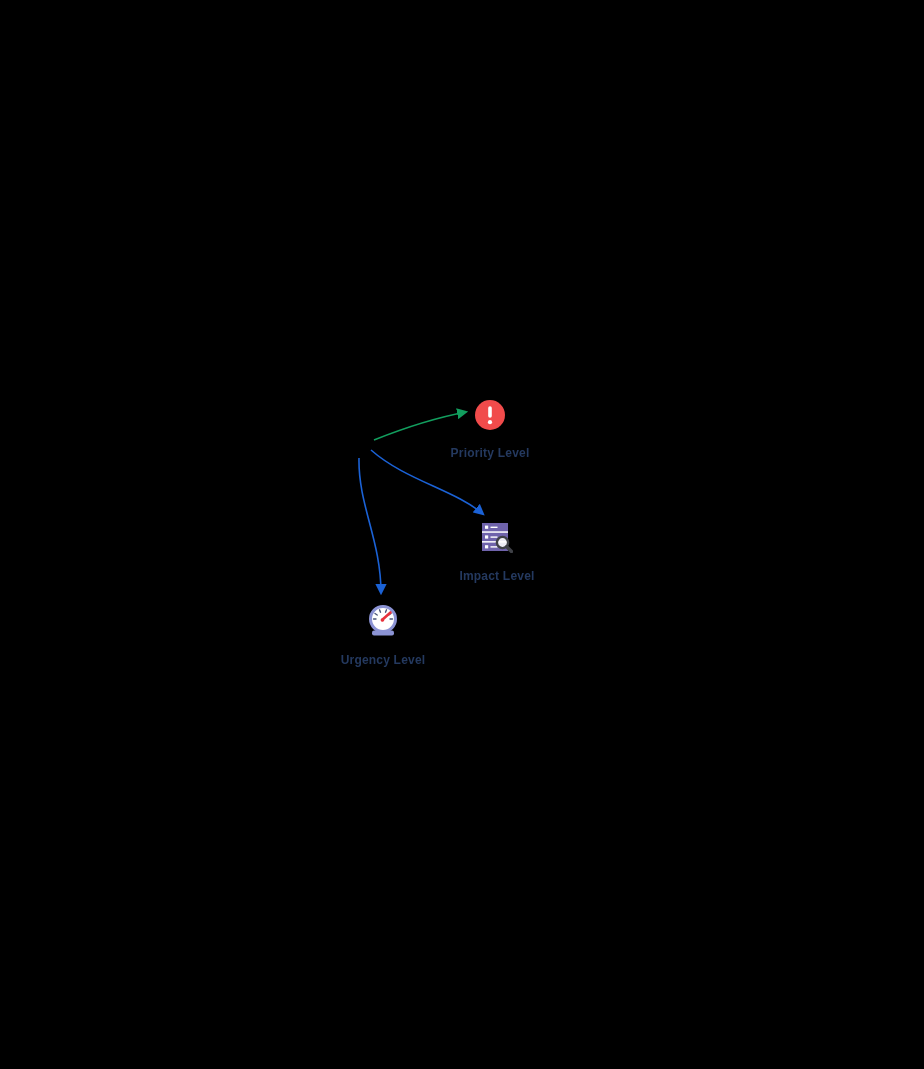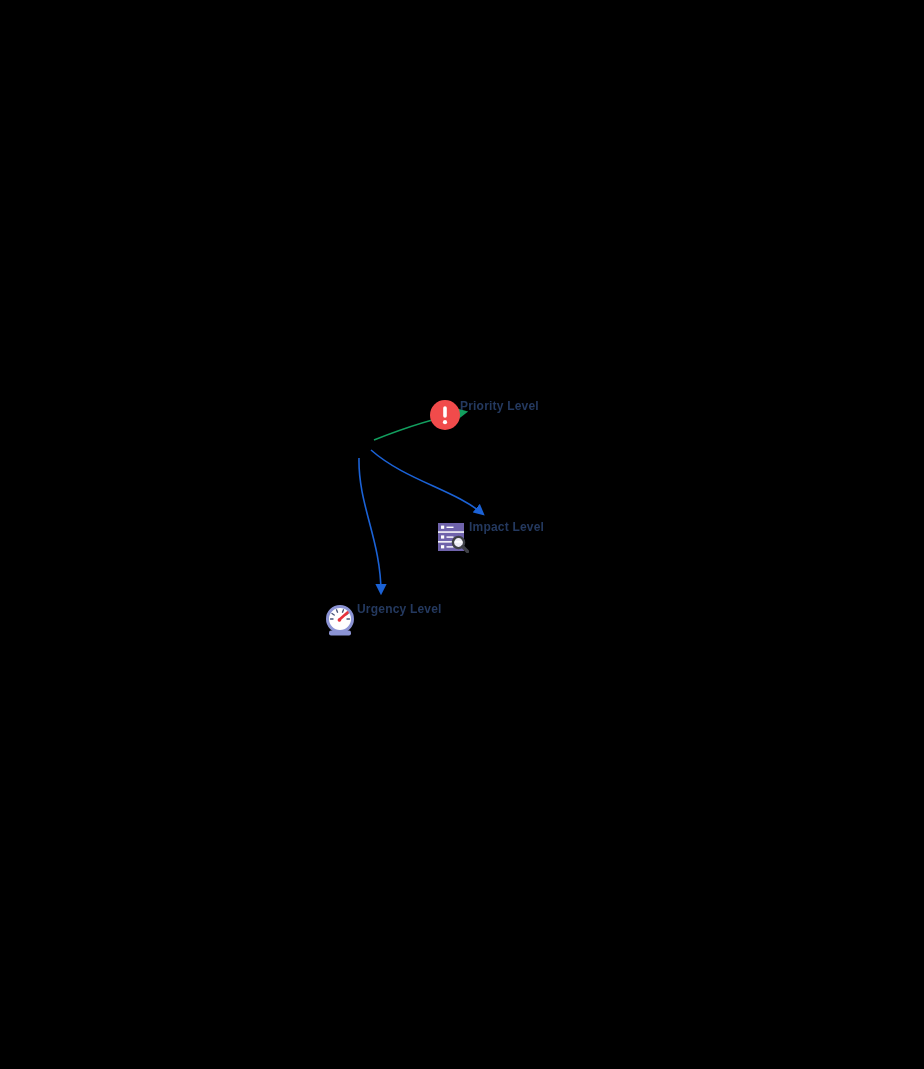--- a/index.html
+++ b/index.html
@@ -19,23 +19,24 @@
     position: absolute;
     left: 0; top: 0;
     width: 924px;
     height: 1069px;
     pointer-events: none;
   }
   .node {
     position: absolute;
     width: 120px;
     display: flex;
-    flex-direction: row;
-    align-items: flex-start;
+    flex-direction: column;
+    align-items: center;
     cursor: pointer;
+    gap: 13px;
   }
   .node .icon-wrap {
     display: block;
     line-height: 0;
     margin-top: 4px;
   }
   .node .node-label {
     margin-top: 3px;
     font-size: 12px;
     font-weight: 700;

